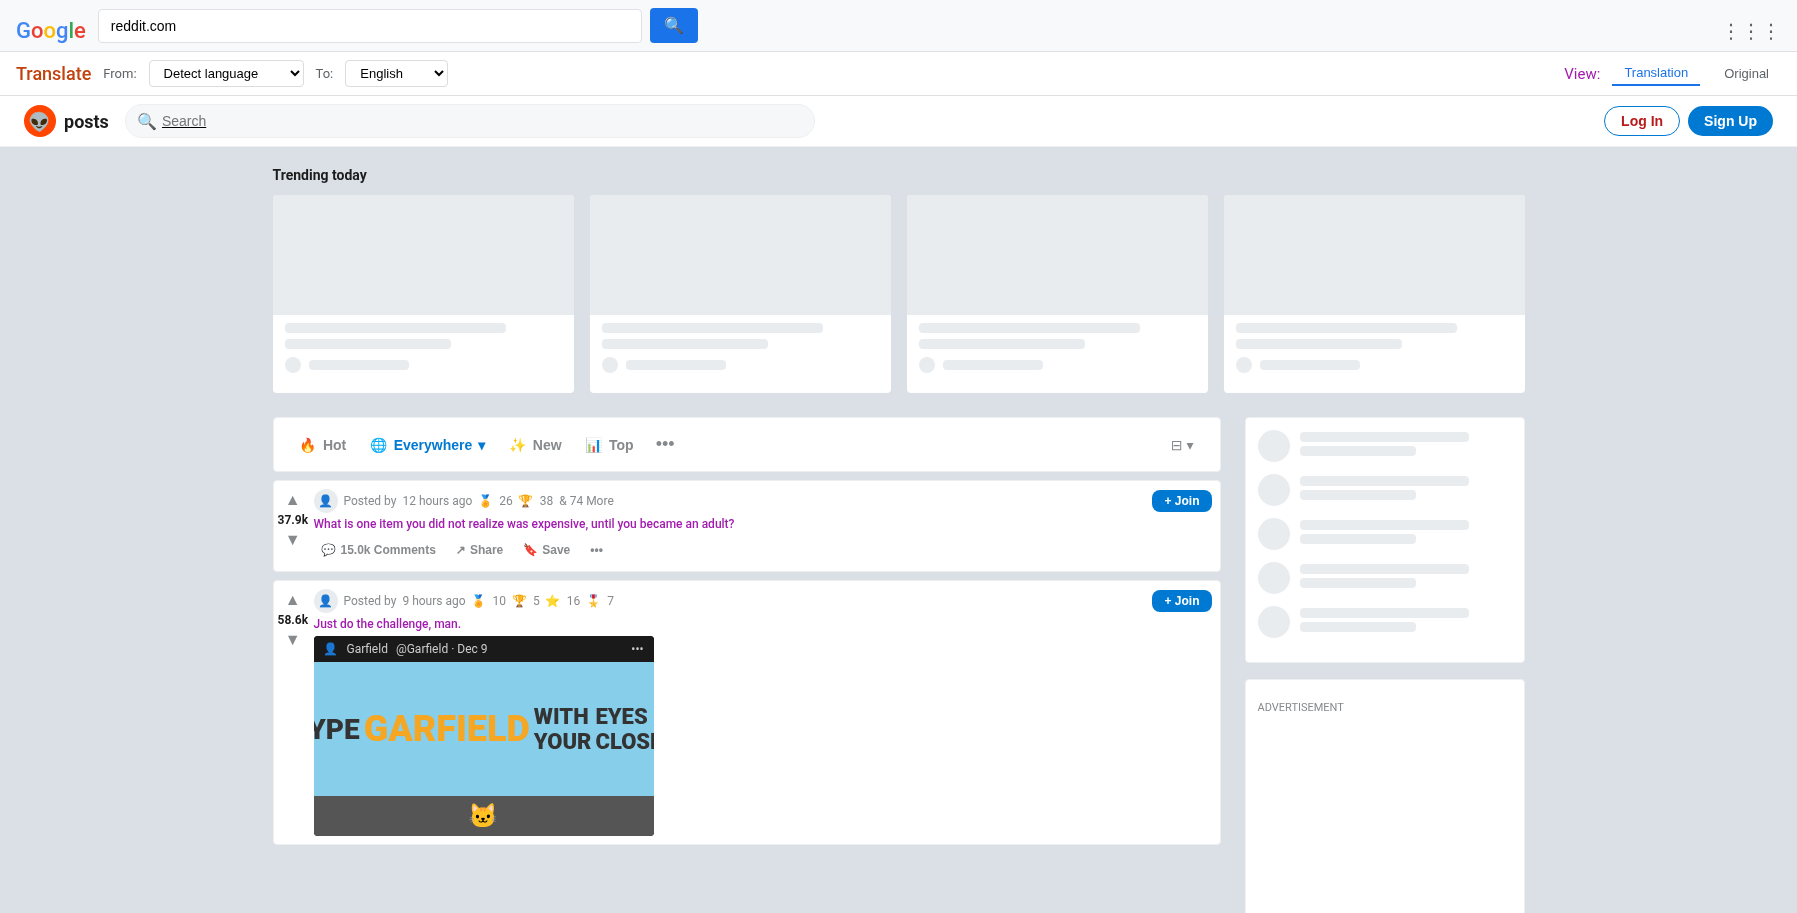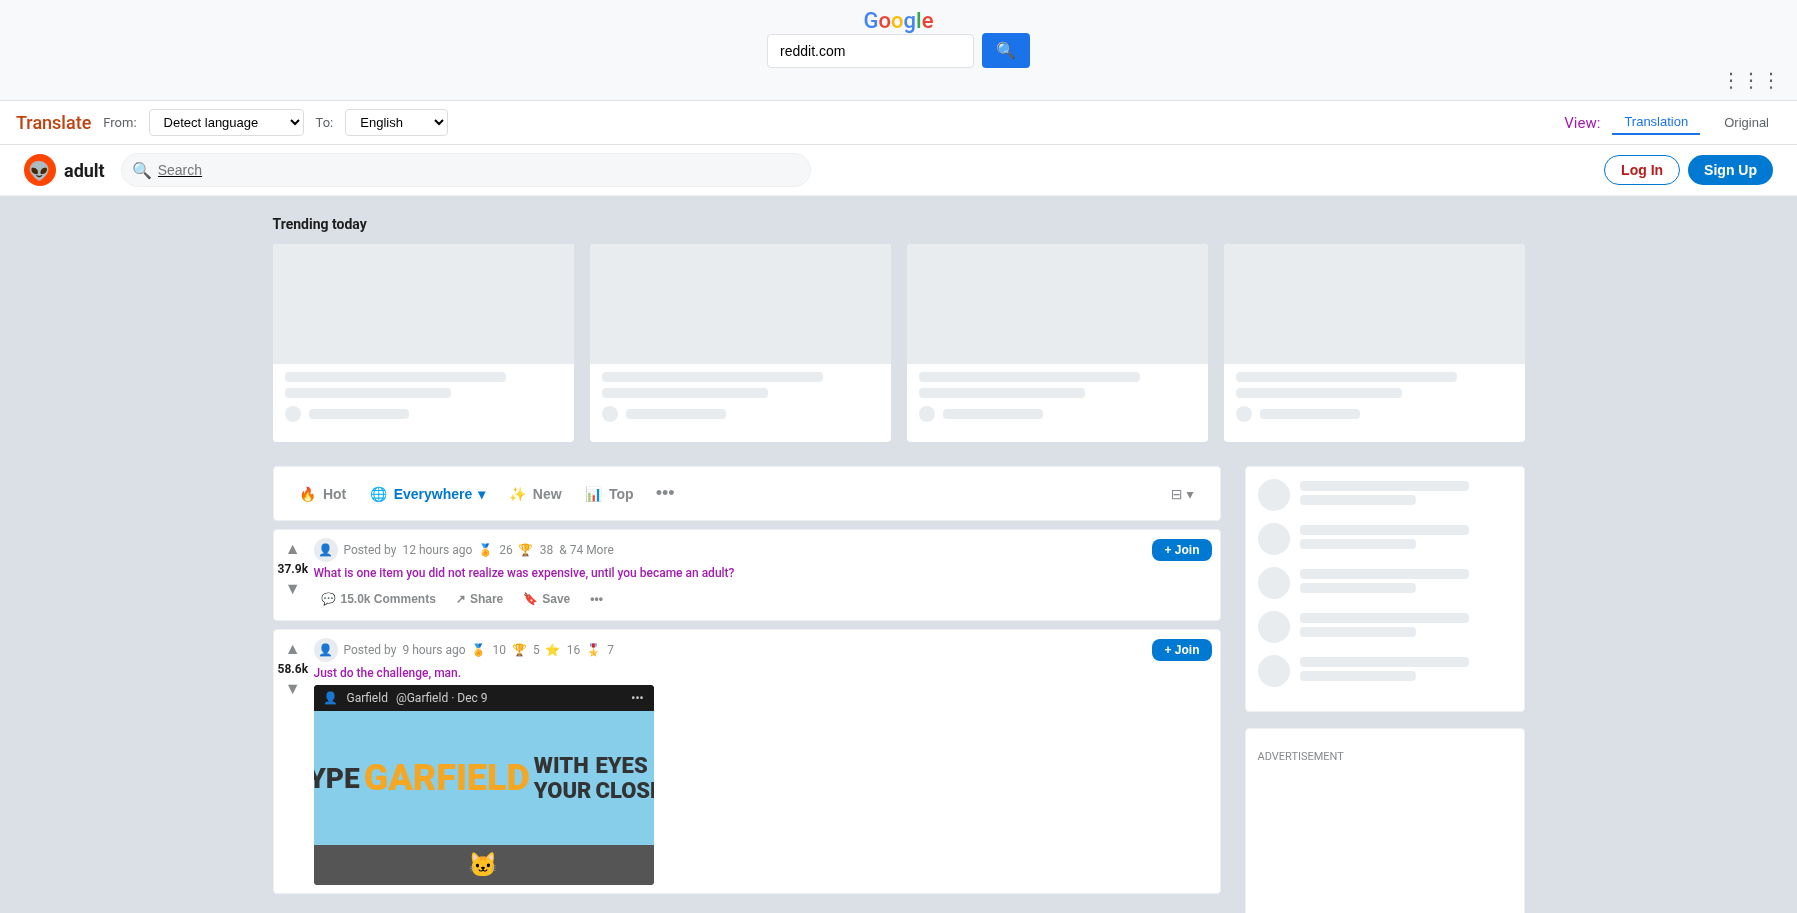--- a/index.html
+++ b/index.html
@@ -4,22 +4,22 @@
   <style>
     * { box-sizing: border-box; margin: 0; padding: 0; }
     body { font-family: -apple-system, BlinkMacSystemFont, 'Segoe UI', Roboto, sans-serif; background: #dae0e6; }
 
     
     .google-bar {
       background: #f8f9fa;
       border-bottom: 1px solid #e0e0e0;
       padding: 8px 16px;
       display: flex;
-      align-items: center;
-      flex-direction: column;
+      align-items: flex-end;
+      gap: 12px;
     }
     .google-logo { display: flex; align-items: center; gap: 4px; font-size: 22px; font-weight: 500; }
     .g-blue { color: #4285f4; }
     .g-red { color: #ea4335; }
     .g-yellow { color: #fbbc05; }
     .g-green { color: #34a853; }
     .search-box-wrapper { display: flex; align-items: center; gap: 8px; flex: 1; max-width: 600px; }
     .search-input {
       flex: 1;
       padding: 8px 12px;
@@ -438,21 +438,21 @@
   <span class="translate-view-label">View:</span>
   <button class="view-btn">Translation</button>
   <button class="view-btn-inactive">Original</button>
 </div>
 
 <div class="reddit-header">
   <a class="reddit-logo" href="#">
     <div class="reddit-icon">
       <span>👽</span>
     </div>
-    <span class="reddit-wordmark">adult</span>
+    <span class="reddit-wordmark">posts</span>
   </a>
   <div style="display:flex; align-items:center; flex:1; max-width:690px;">
     <span style="position:relative; display:flex; align-items:center; width:100%;">
       <span style="position:absolute; left:12px; color:#878a8c;">🔍</span>
       <input class="reddit-search" style="padding-left: 36px; text-decoration: underline;" placeholder="Search">
     </span>
   </div>
   <div class="header-right">
     <button class="btn-login">Log In</button>
     <button class="btn-signup">Sign Up</button>

